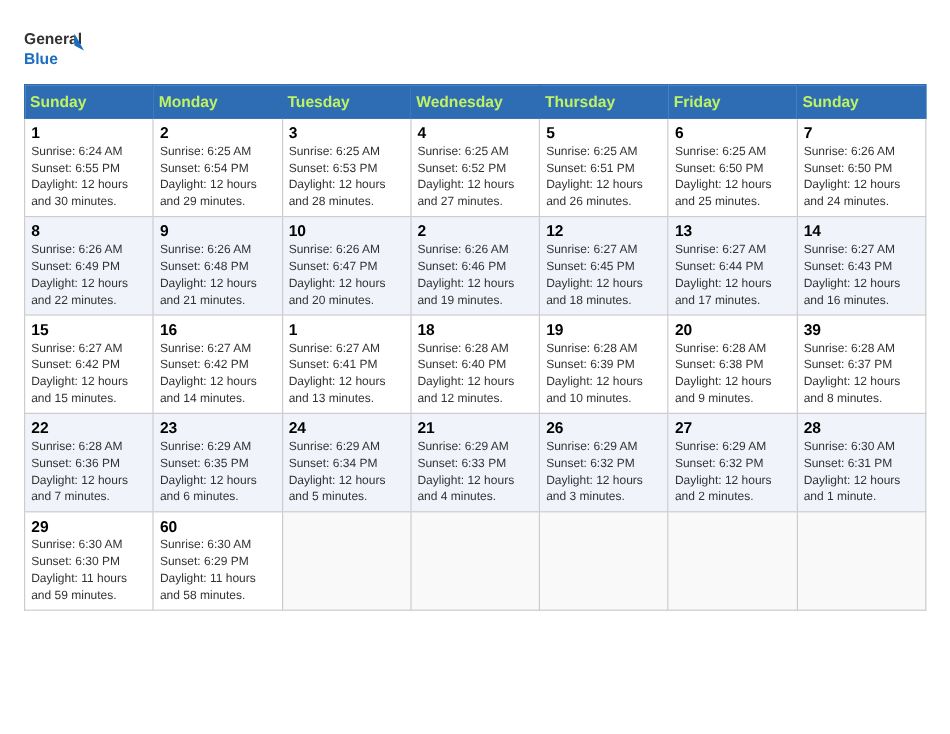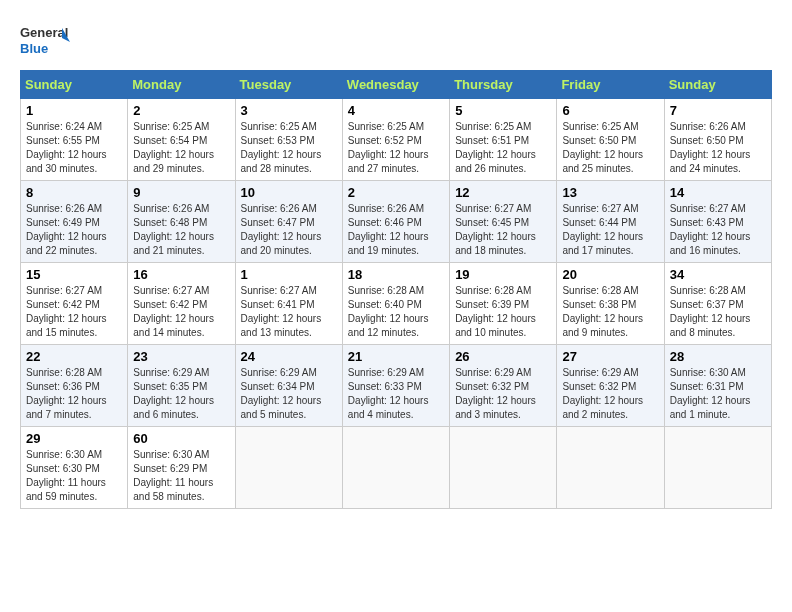--- a/index.html
+++ b/index.html
@@ -264,21 +264,21 @@
       </td>
         <td>
         <span class="day-num">20</span>
         <div class="day-info">
           Sunrise: 6:28 AM<br>
           Sunset: 6:38 PM<br>
           Daylight: 12 hours and 9 minutes.
         </div>
       </td>
         <td>
-        <span class="day-num">34</span>
+        <span class="day-num">39</span>
         <div class="day-info">
           Sunrise: 6:28 AM<br>
           Sunset: 6:37 PM<br>
           Daylight: 12 hours and 8 minutes.
         </div>
       </td>
       </tr>
       <tr class="even-row">
         <td>
         <span class="day-num">22</span>

